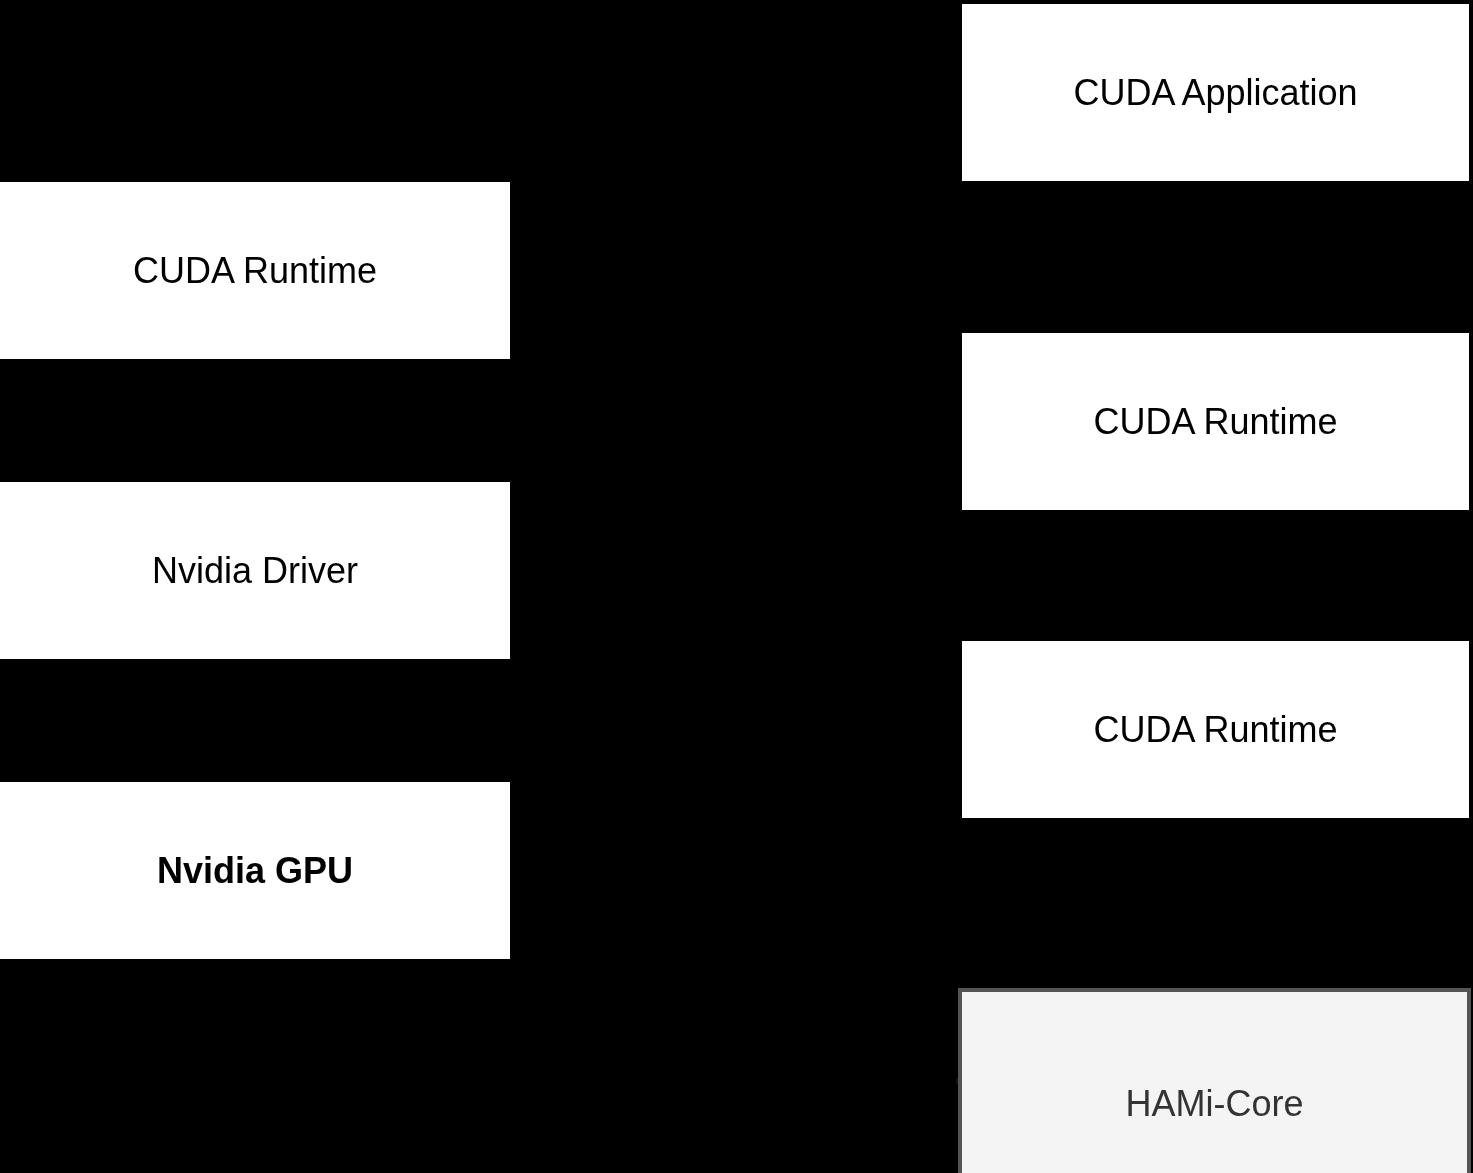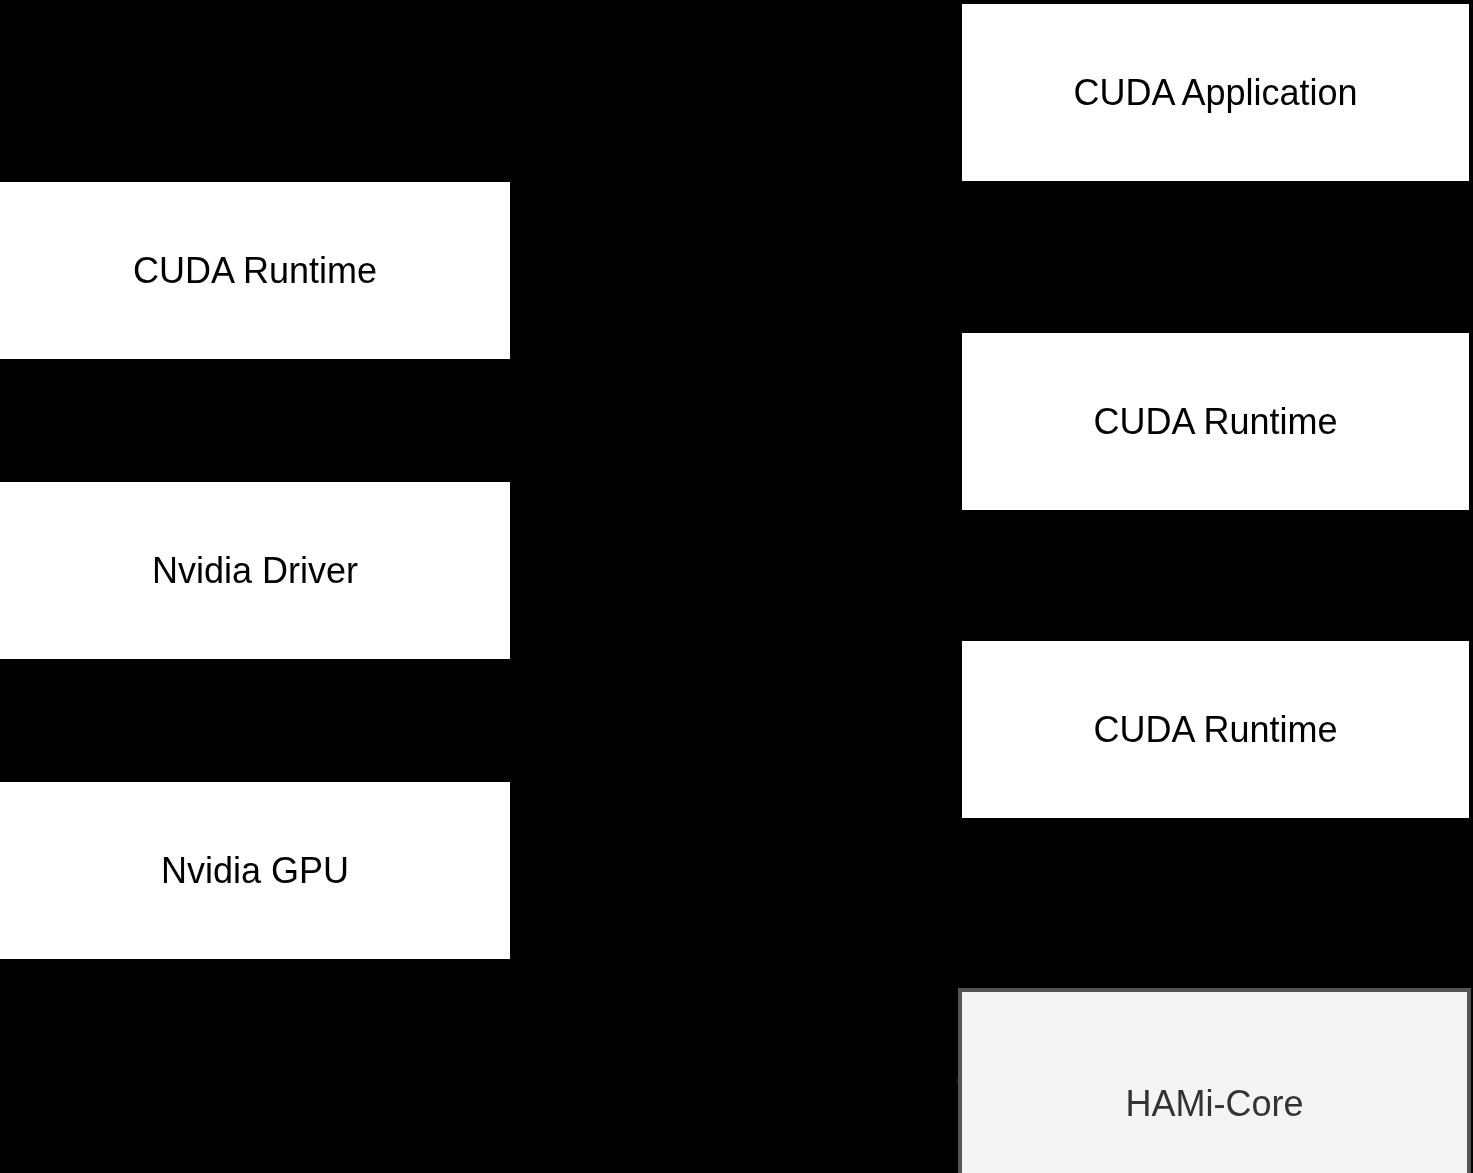--- a/index.html
+++ b/index.html
@@ -23,21 +23,21 @@
     justify-content: center;
     background: var(--node-fill, #ffffff);
     color: var(--node-text, #000000);
     font-size: 36px;
     line-height: 1;
     white-space: nowrap;
   }
   
   #node-cuda-driver   { left: 0;   top: 182px; width: 510px; height: 177px; }
   #node-nvidia-driver { left: 0;   top: 482px; width: 510px; height: 177px; }
-  #node-nvidia-gpu    { left: 0;   top: 782px; width: 510px; height: 177px; }
+  #node-nvidia-gpu    { left: 0;   top: 782px; width: 510px; height: 177px; font-weight: bold; }
   
   #node-cuda-application { left: 962px; top: 4px;   width: 507px; height: 177px; }
   #node-cuda-library     { left: 962px; top: 333px; width: 507px; height: 177px; }
   #node-cuda-runtime     { left: 962px; top: 641px; width: 507px; height: 177px; }
   #node-hami-core {
     left: 958px; top: 988px; width: 513px; height: 232px;
     background: var(--hami-fill, #f4f4f4);
     color: var(--hami-text, #333333);
     border: 4px solid var(--hami-border, #555555);
   }

